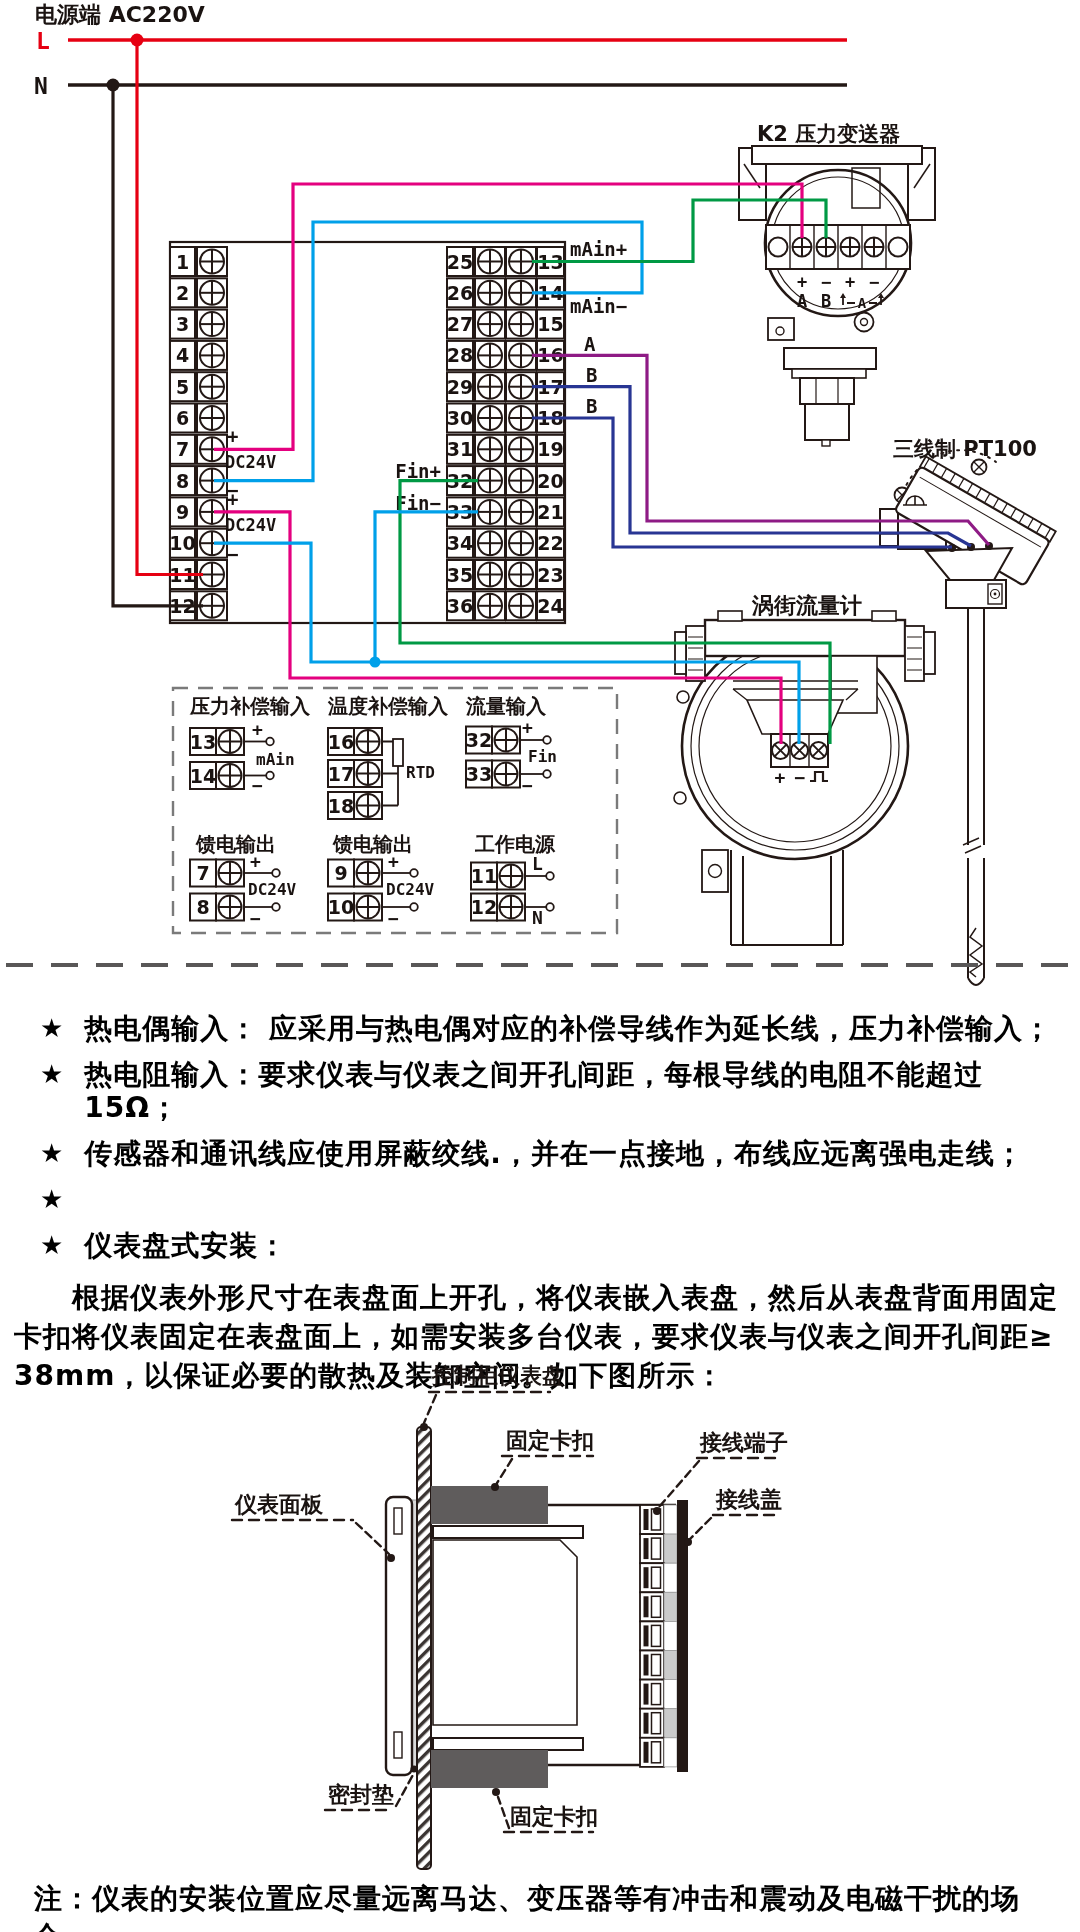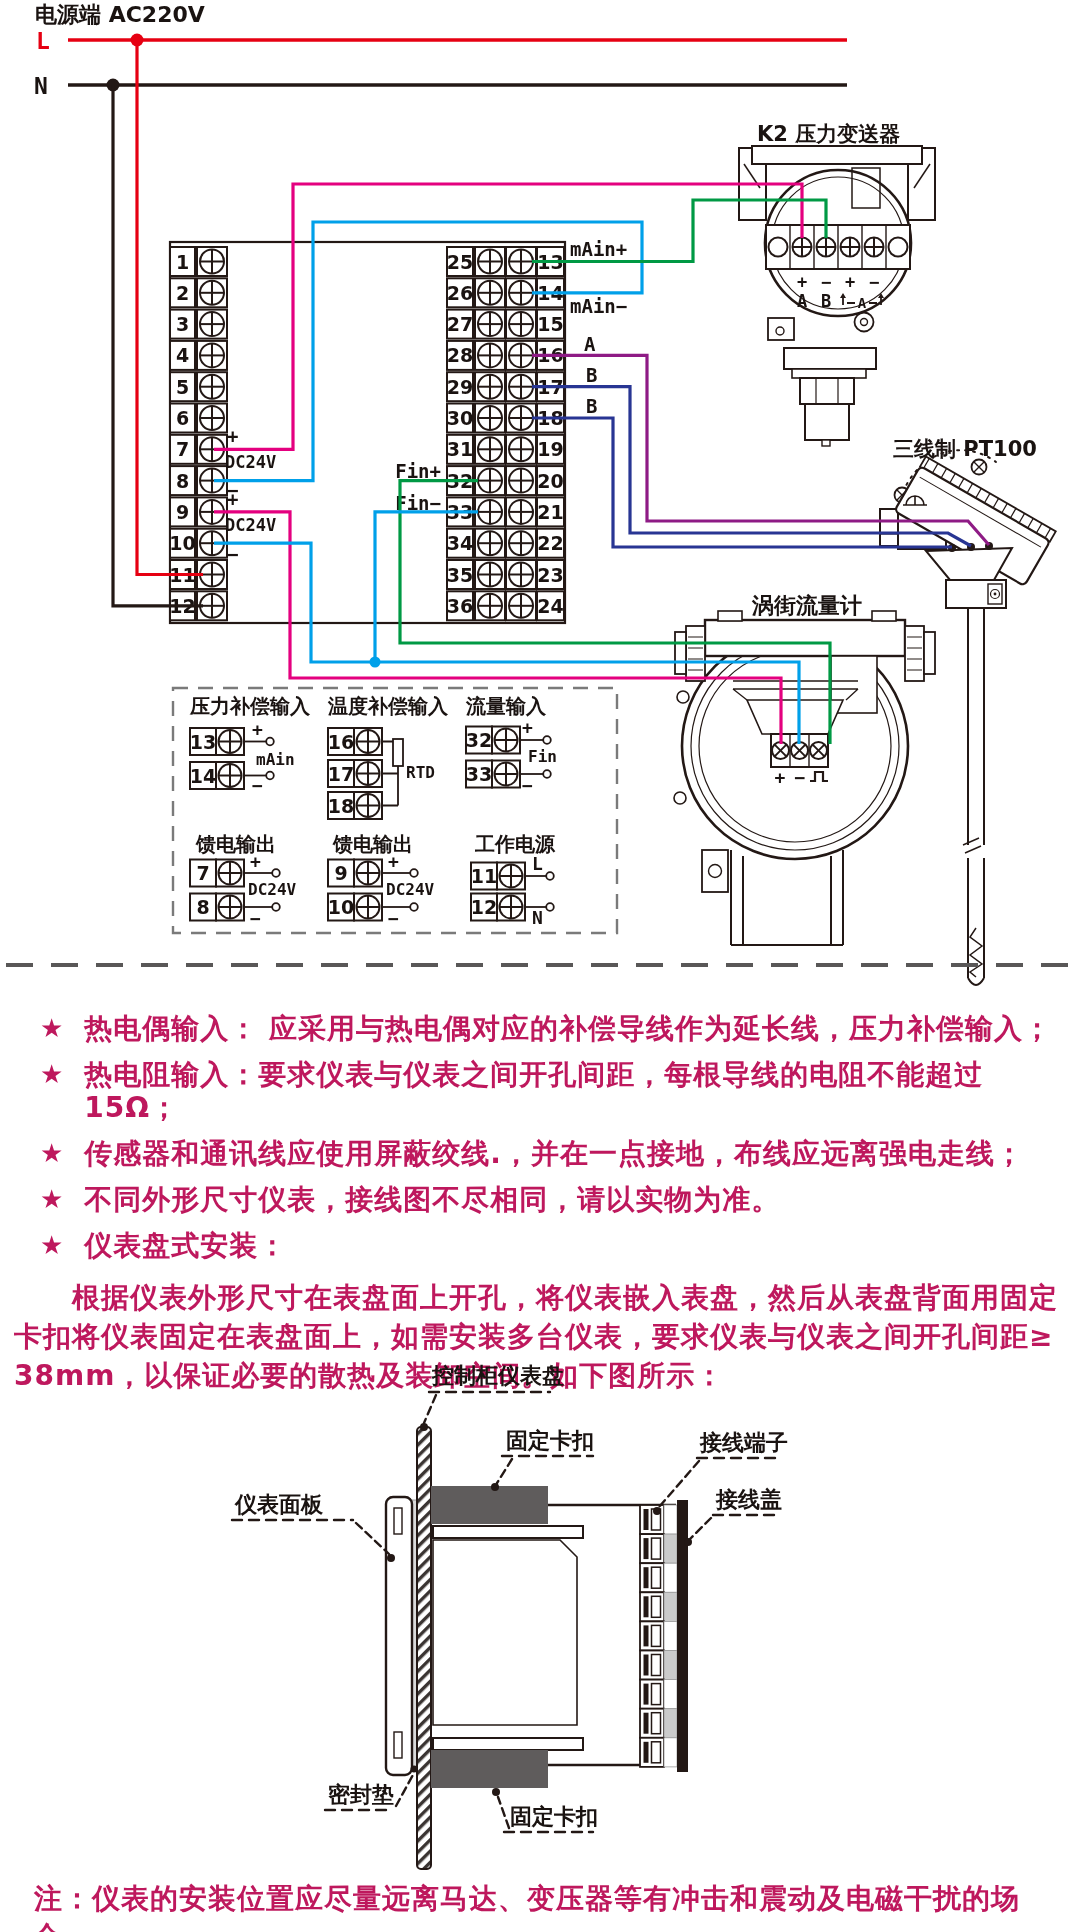--- a/index.html
+++ b/index.html
@@ -1,17 +1,17 @@
 <!DOCTYPE html>
 <html><head>
 <meta charset="utf-8">
 <style>
   html,body{margin:0;padding:0;background:#fff;}
   .page{position:relative;width:1080px;height:1932px;background:#fff;overflow:hidden;
-        font-family:"DejaVu Sans",sans-serif;color:#be185d;}
+        font-family:"DejaVu Sans",sans-serif;color:#000000;}
   svg text{user-select:none;}
   .cjk{font-family:"DejaVu Sans",sans-serif;fill:#1a1311;}
   .mono{font-family:"DejaVu Sans Mono",monospace;fill:#1a1311;font-weight:bold;}
   .red{fill:#e60012;}
   .ln{stroke:#231815;fill:none;}
   .lnf{stroke:#231815;fill:#fff;}
   #wiring,#install{position:absolute;left:0;}
   #wiring{top:0;}
   #install{top:1340px;}
   .notes{position:absolute;top:1012px;left:0;width:1080px;}
@@ -759,21 +759,20 @@
     <div class="note-item">
       <span class="star">★</span>
       <span>热电阻输入：要求仪表与仪表之间开孔间距，每根导线的电阻不能超过15Ω；</span>
       </div>
     <div class="note-item">
       <span class="star">★</span>
       <span>传感器和通讯线应使用屏蔽绞线.，并在一点接地，布线应远离强电走线；</span>
       </div>
     <div class="note-item">
       <span class="star">★</span>
-      <span>不同外形尺寸仪表，接线图不尽相同，请以实物为准。</span>
       </div>
     <div class="note-item">
       <span class="star">★</span>
       <span>仪表盘式安装：</span>
       </div>
     <p class="install-para">根据仪表外形尺寸在表盘面上开孔，将仪表嵌入表盘，然后从表盘背面用固定
 卡扣将仪表固定在表盘面上，如需安装多台仪表，要求仪表与仪表之间开孔间距≥
 38mm，以保证必要的散热及装卸空间。如下图所示：</p>
   </div>
 

